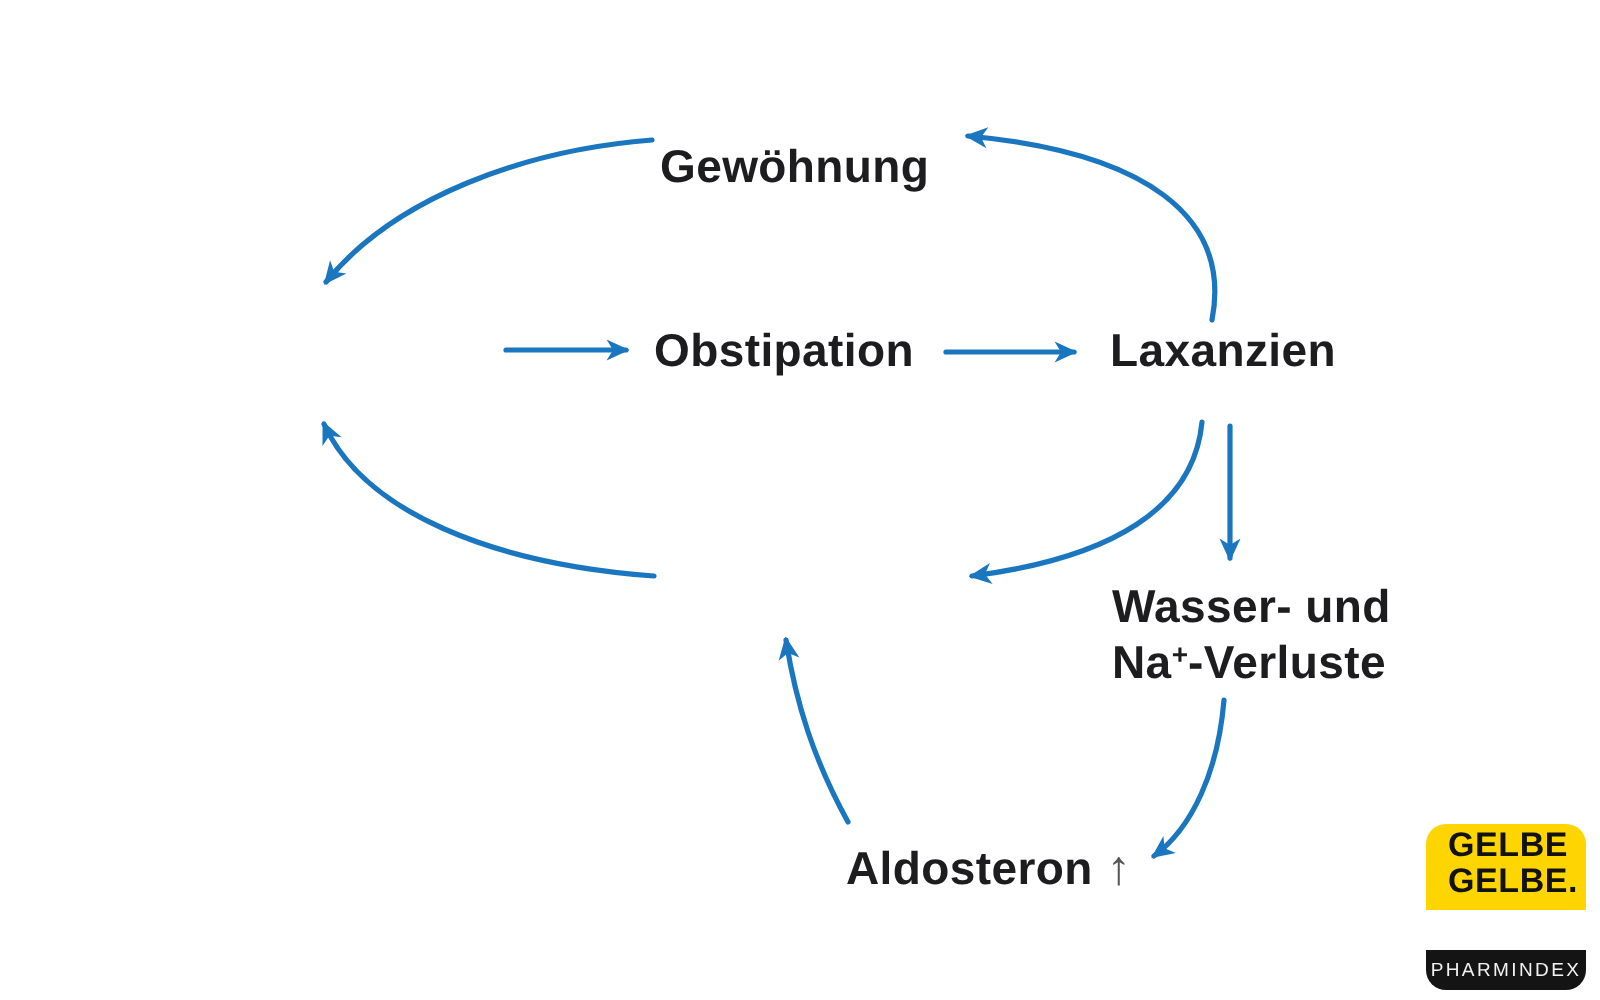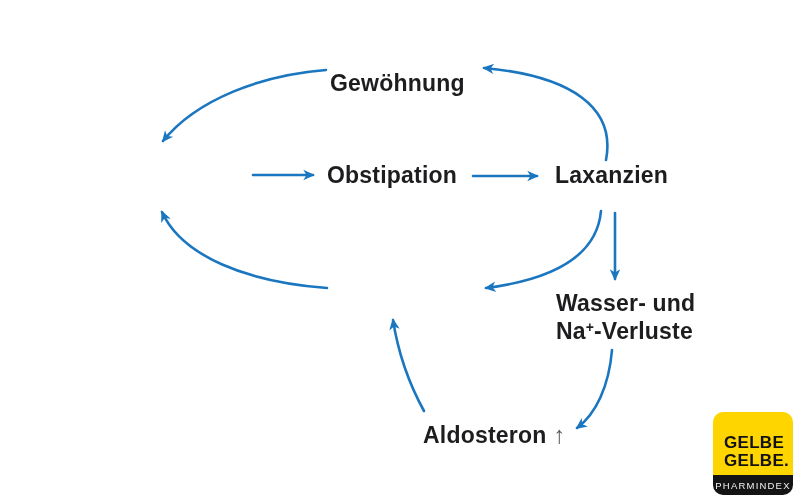--- a/index.html
+++ b/index.html
@@ -63,21 +63,21 @@
     display:flex;flex-direction:column;justify-content:flex-end;
     padding:0 0 5px 11px;
     font-size:17px;font-weight:700;line-height:18px;
     color:#121212;letter-spacing:0.3px;
   }
   .logo-sub{
     background:var(--logo-black,#141414);
     height:20px;flex:0 0 20px;
     display:flex;align-items:center;justify-content:center;
     color:var(--logo-subtext,#f2f2f2);
-    font-size:9.5px;font-weight:500;letter-spacing:1.2px;
+    font-size:9.5px;font-weight:500;letter-spacing:1.2px;margin-top:20px;
   }
 </style>
 </head>
 <body>
 
 <div class="stage">
 
   <svg class="edges" width="800" height="500" viewBox="0 0 800 500">
     <defs>
       <marker id="head" viewBox="0 0 10 10" refX="8.5" refY="5" markerWidth="5" markerHeight="4.4" orient="auto-start-reverse" markerUnits="strokeWidth">

